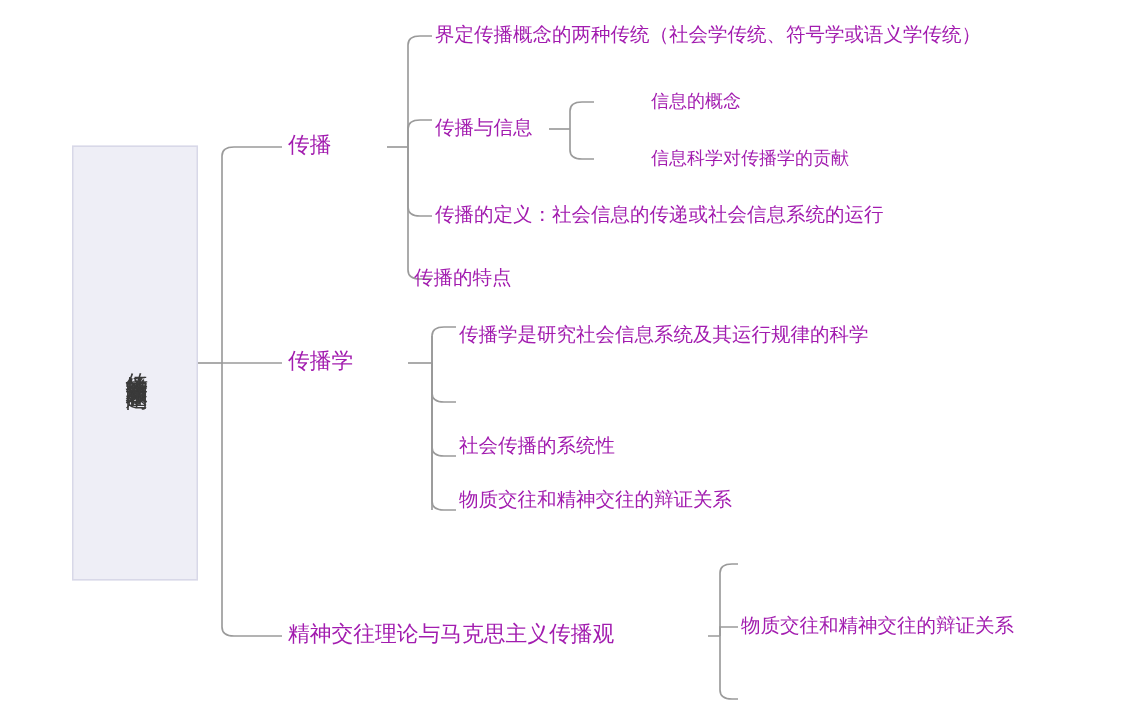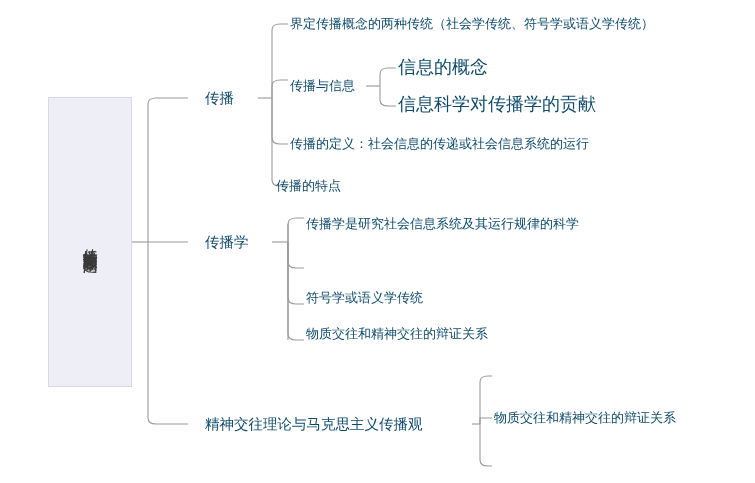--- a/index.html
+++ b/index.html
@@ -47,33 +47,33 @@
     line-height: 1.62;
     letter-spacing: 1px;
     color: #3a3a3a;
     text-align: center;
     white-space: pre;
   }
   .node {
     position: absolute;
     font-size: 13.5px;
     line-height: 1.3;
-    color: #0c4a6e;
+    color: #a21caf;
     white-space: nowrap;
     transform: translateY(-50%);
   }
   .node.level1 {
     font-size: 14.5px;
-    margin-left: 13px;
   }
   .node.level2 {
     font-size: 13px;
   }
   .node.level3 {
-    font-size: 18px;
+    font-size: 12px;
+    margin-left: 36px;
   }
 </style>
 </head>
 <body>
 
 <div id="canvas">
 
   <svg class="connectors" viewBox="0 0 755 483" xmlns="http://www.w3.org/2000/svg">
     <g fill="none" stroke="#9a9a9a" stroke-width="1.1">
 
@@ -113,21 +113,21 @@
   <div class="node level1" style="left:192px; top:98px;">传播</div>
   <div class="node level1" style="left:192px; top:242px;">传播学</div>
   <div class="node level1" style="left:192px; top:424px;">精神交往理论与马克思主义传播观</div>
 
   <div class="node level2" style="left:290px; top:24px;">界定传播概念的两种传统（社会学传统、符号学或语义学传统）</div>
   <div class="node level2" style="left:290px; top:86px;">传播与信息</div>
   <div class="node level2" style="left:290px; top:144px;">传播的定义：社会信息的传递或社会信息系统的运行</div>
   <div class="node level2" style="left:276px; top:186px;">传播的特点</div>
 
   <div class="node level3" style="left:398px; top:68px;">信息的概念</div>
-  <div class="node level3" style="left:398px; top:106px;font-family:Liberation Mono, monospace;">信息科学对传播学的贡献</div>
+  <div class="node level3" style="left:398px; top:106px;">信息科学对传播学的贡献</div>
 
   <div class="node level2" style="left:306px; top:224px;">传播学是研究社会信息系统及其运行规律的科学</div>
-  <div class="node level2" style="left:306px; top:298px;">符号学或语义学传统</div>
+  <div class="node level2" style="left:306px; top:298px;">社会传播的系统性</div>
   <div class="node level2" style="left:306px; top:334px;">物质交往和精神交往的辩证关系</div>
 
   <div class="node level2" style="left:494px; top:418px;">物质交往和精神交往的辩证关系</div>
 
 </div>
 
 </body></html>

